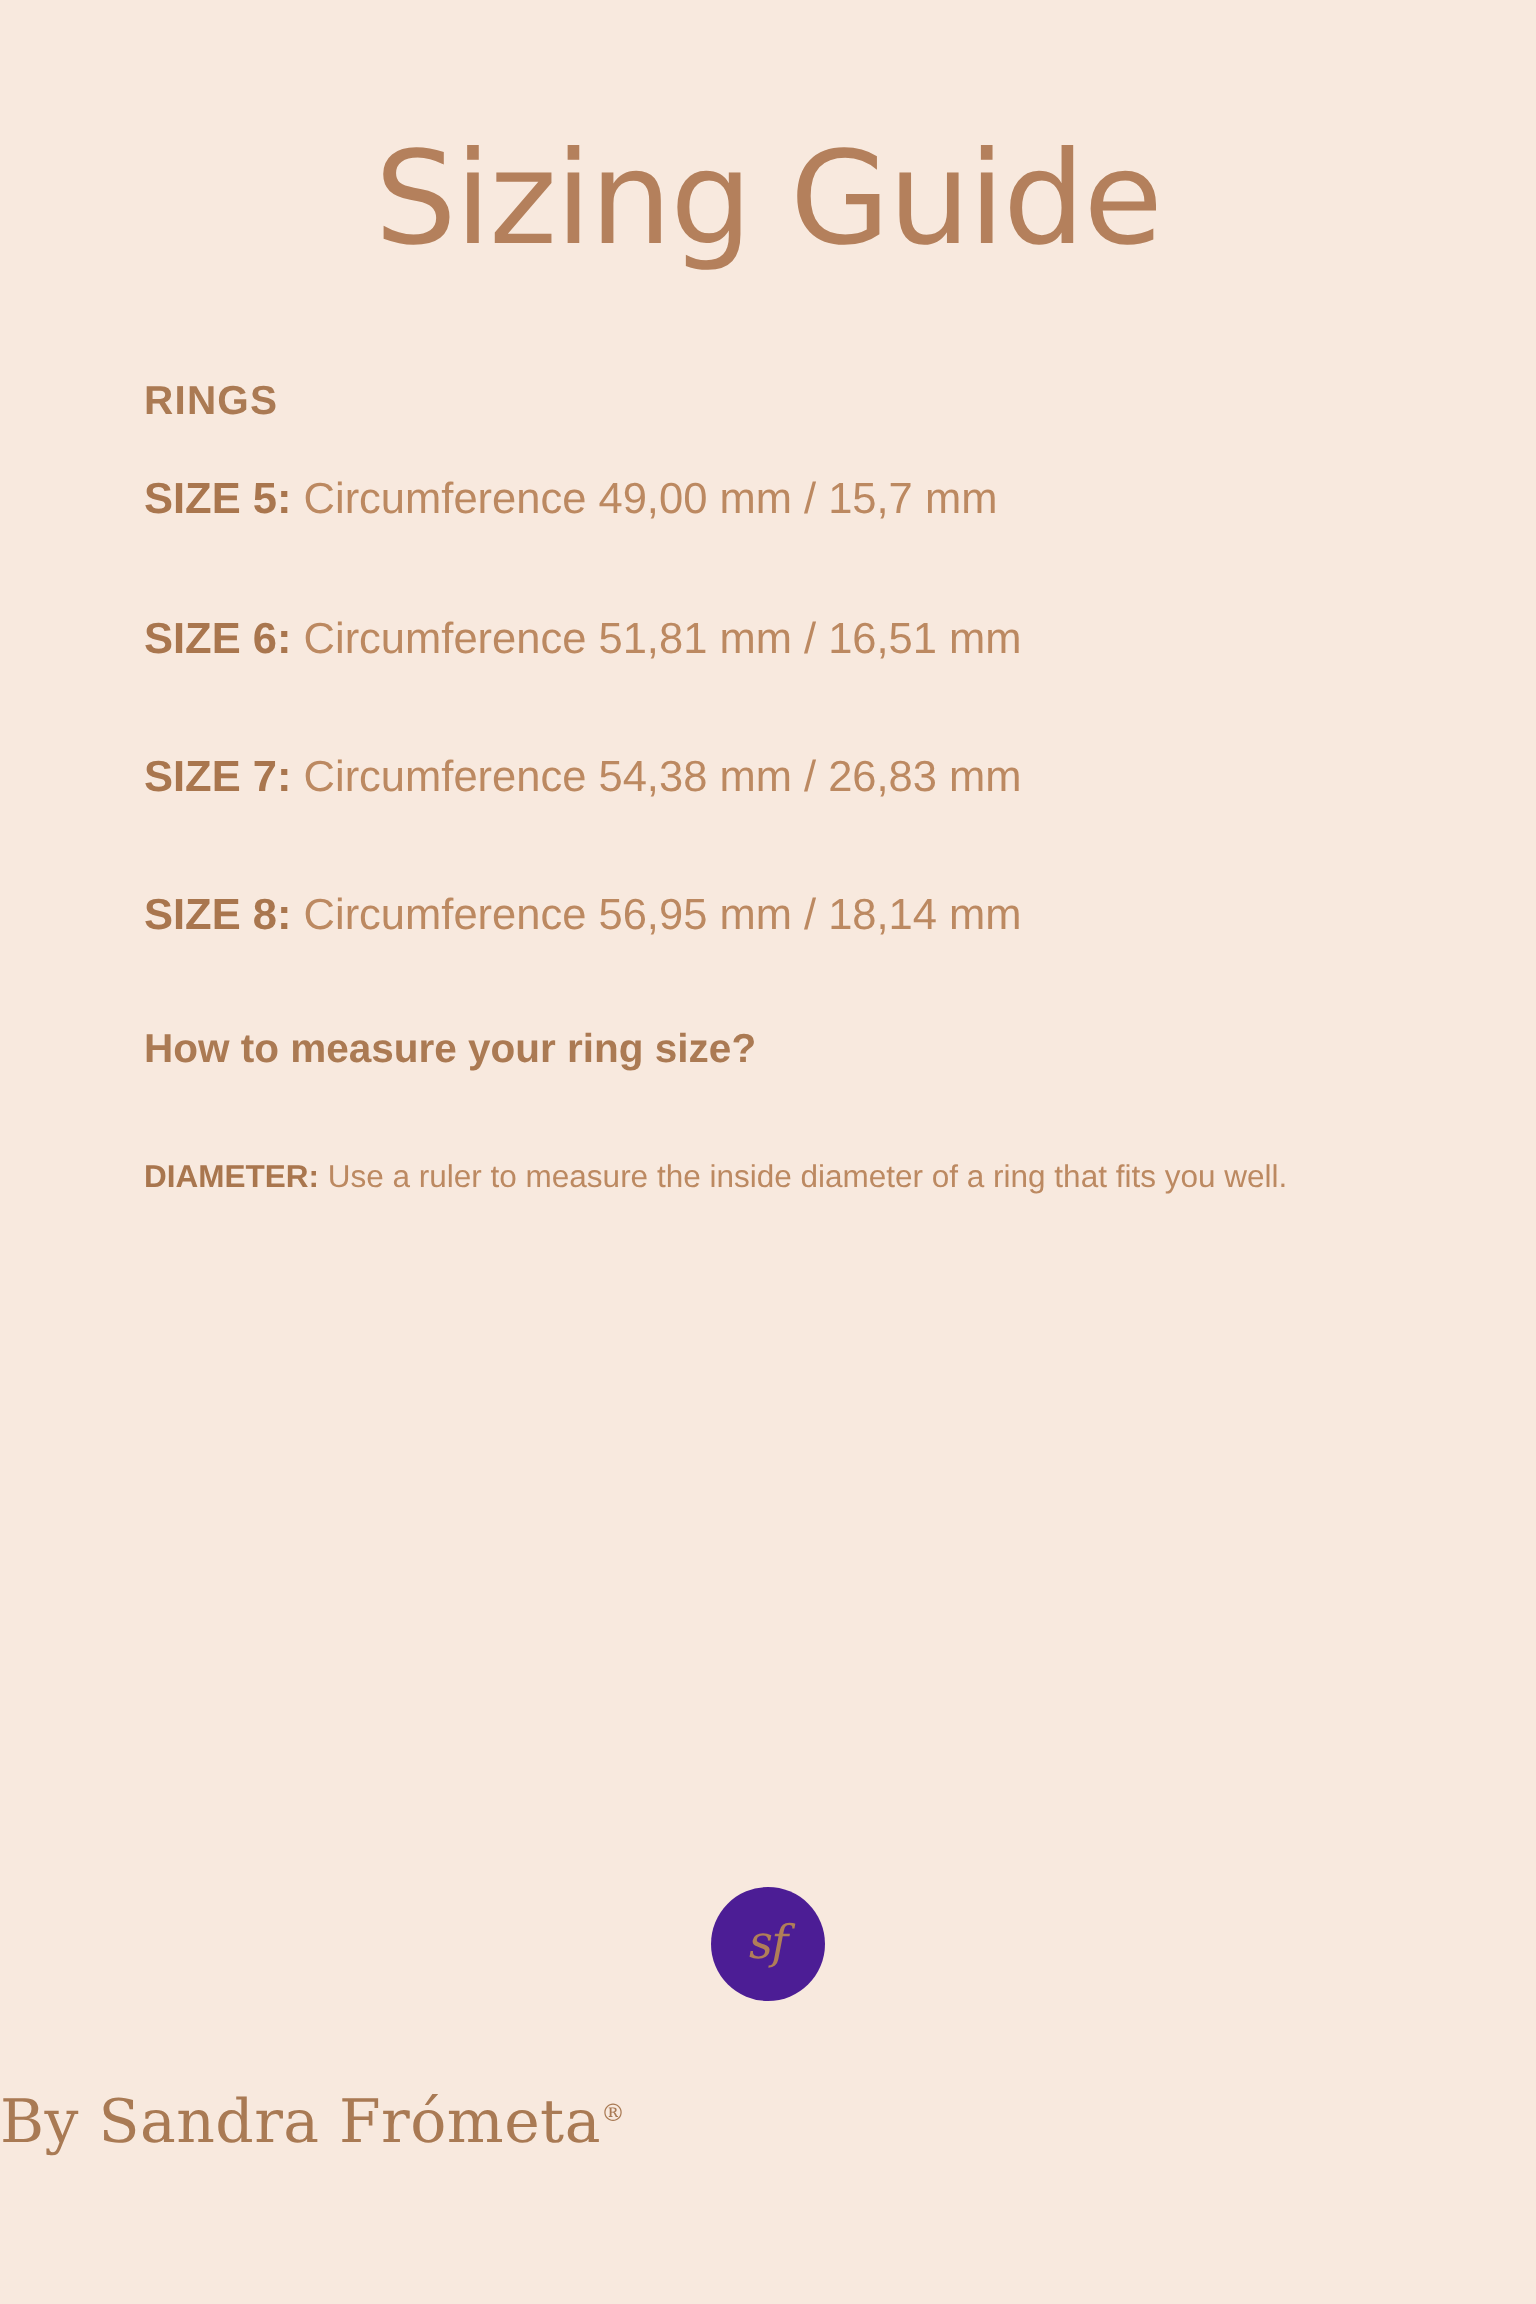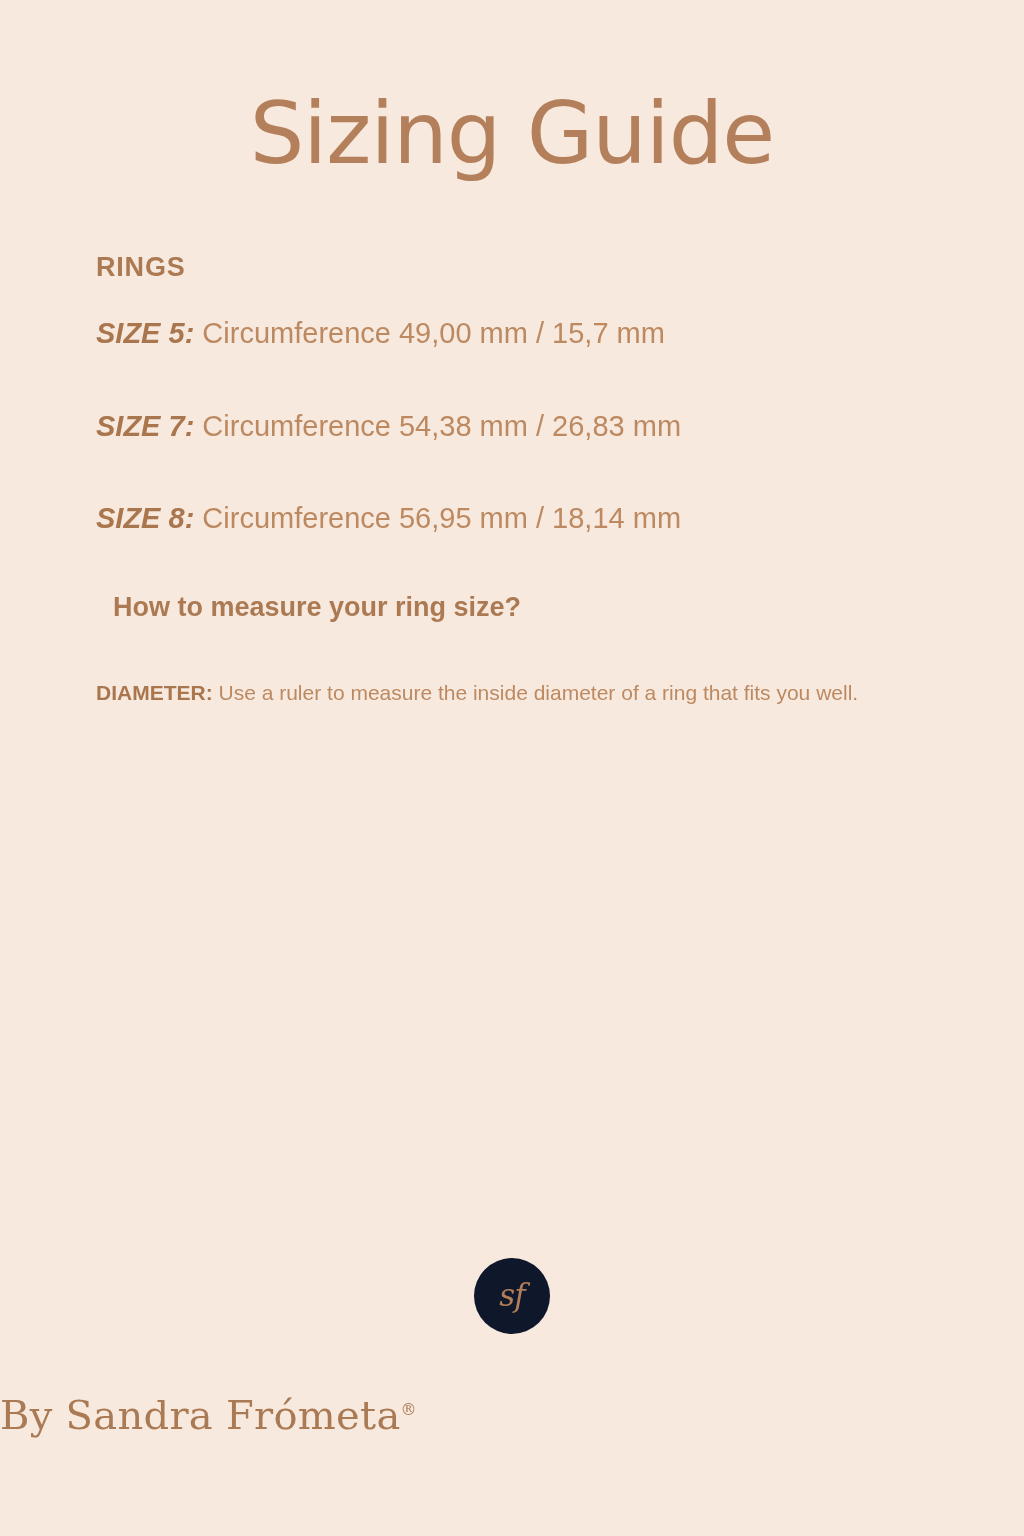--- a/index.html
+++ b/index.html
@@ -44,27 +44,26 @@
   }
   .size-row {
     font-size: 29px;
     color: #bc8961;
     margin: 0 0 56px 0;
     line-height: 1.25;
   }
   .size-row .lbl {
     font-weight: bold;
     color: #a9764e;
-    font-style: italic;
   }
   .q-head {
     font-size: 27px;
     font-weight: bold;
     color: #ab7a53;
-    margin: 0 0 54px 17px;
+    margin: 0 0 54px 0;
   }
   .para {
     font-size: 21px;
     color: #bc8961;
     line-height: 1.52;
     margin: 0 0 48px 0;
     max-width: 830px;
   }
   .para .lbl {
     font-weight: bold;
@@ -75,21 +74,21 @@
     left: 0;
     right: 0;
     top: 1258px;
     text-align: center;
   }
   .logo-circle {
     display: inline-block;
     width: 76px;
     height: 76px;
     border-radius: 50%;
-    background: #0f172a;
+    background: #4c1d95;
     position: relative;
   }
   .logo-circle .mono {
     position: absolute;
     left: 0; right: 0; top: 50%;
     transform: translateY(-52%);
     font-family: "DejaVu Serif", serif;
     font-style: italic;
     font-size: 31px;
     color: #b07e58;
@@ -119,20 +118,23 @@
   <h1 class="title">Sizing Guide</h1>
 
   <div class="content">
 
     <div class="section-head">RINGS</div>
 
     <p class="size-row">
       <span class="lbl">SIZE 5:</span><span> Circumference 49,00 mm / 15,7 mm</span>
     </p>
     <p class="size-row">
+      <span class="lbl">SIZE 6:</span><span> Circumference 51,81 mm / 16,51 mm</span>
+    </p>
+    <p class="size-row">
       <span class="lbl">SIZE 7:</span><span> Circumference 54,38 mm / 26,83 mm</span>
     </p>
     <p class="size-row">
       <span class="lbl">SIZE 8:</span><span> Circumference 56,95 mm / 18,14 mm</span>
     </p>
 
     <div class="q-head">How to measure your ring size?</div>
 
     <p class="para">
       <span class="lbl">DIAMETER:</span><span> Use a ruler to measure the inside diameter of a ring that fits you well.</span>

